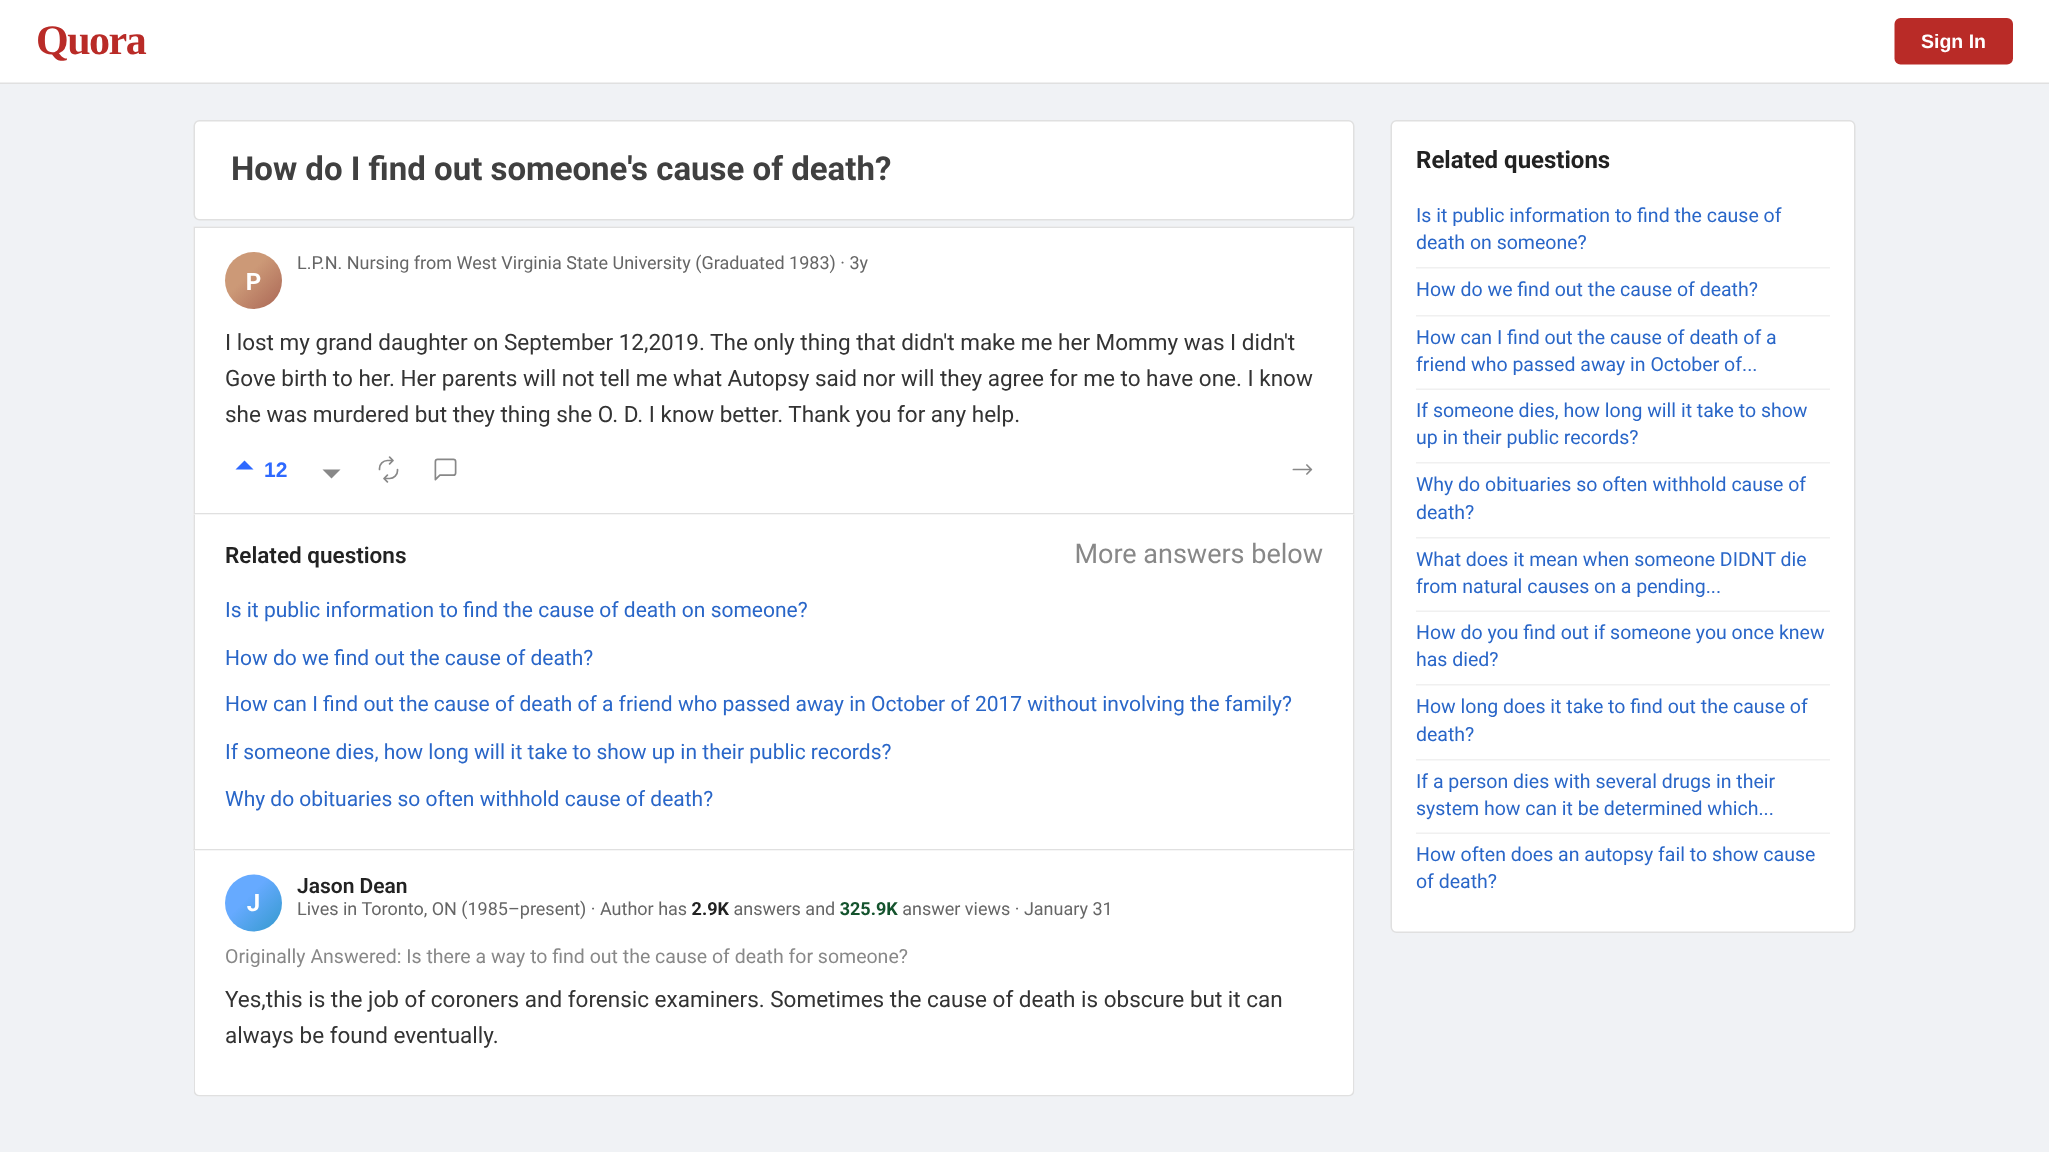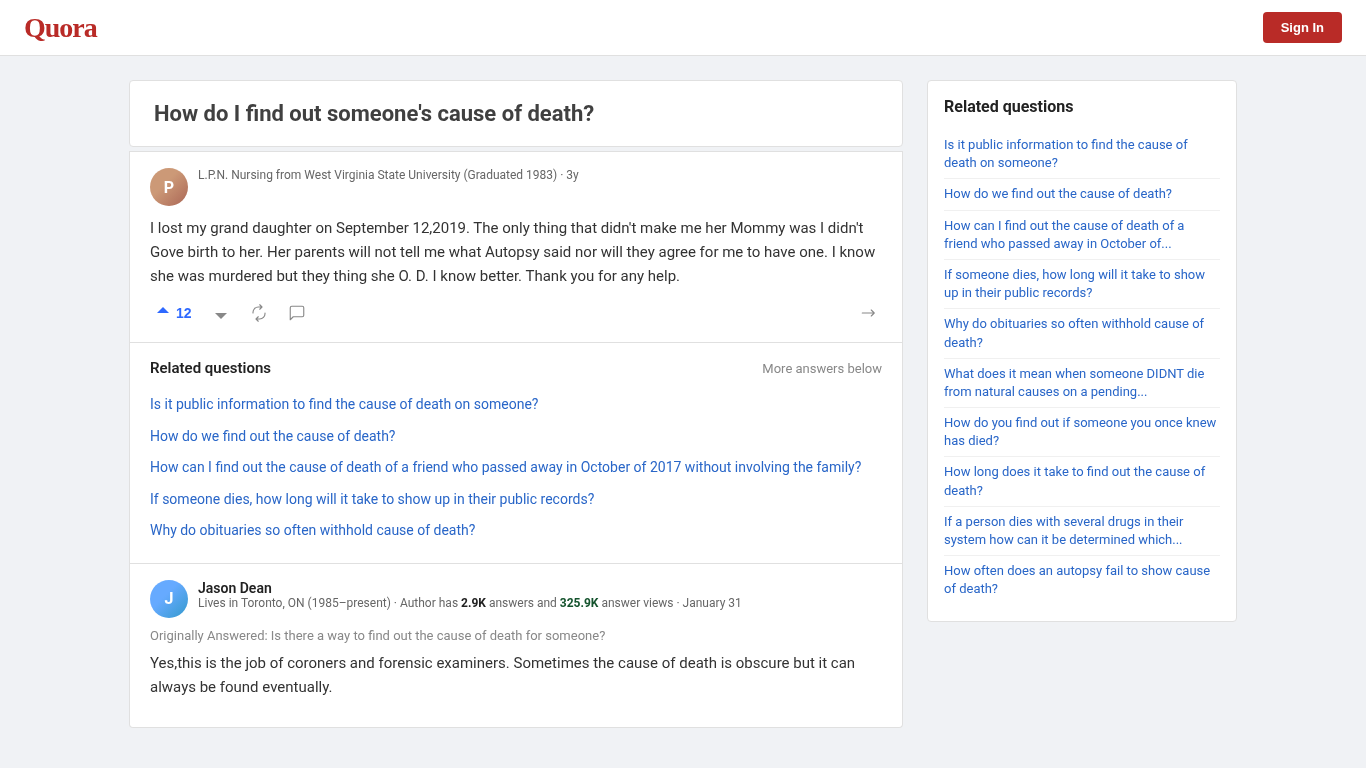--- a/index.html
+++ b/index.html
@@ -224,21 +224,21 @@
       justify-content: space-between;
       align-items: center;
       margin-bottom: 12px;
     }
     .related-inline-title {
       font-size: 15px;
       font-weight: 600;
       color: #222;
     }
     .more-answers-below {
-      font-size: 13px;
+      font-size: 18px;
       color: #888;
     }
     .related-link {
       display: block;
       color: #2966c8;
       font-size: 14px;
       text-decoration: none;
       padding: 6px 0;
       line-height: 1.4;
       border-bottom: none;

